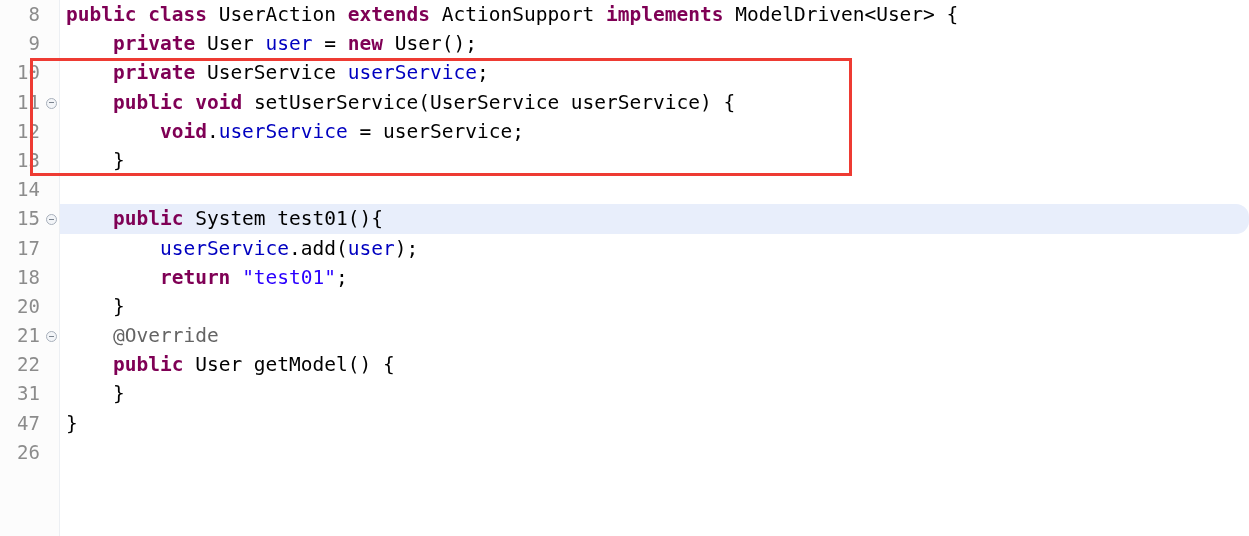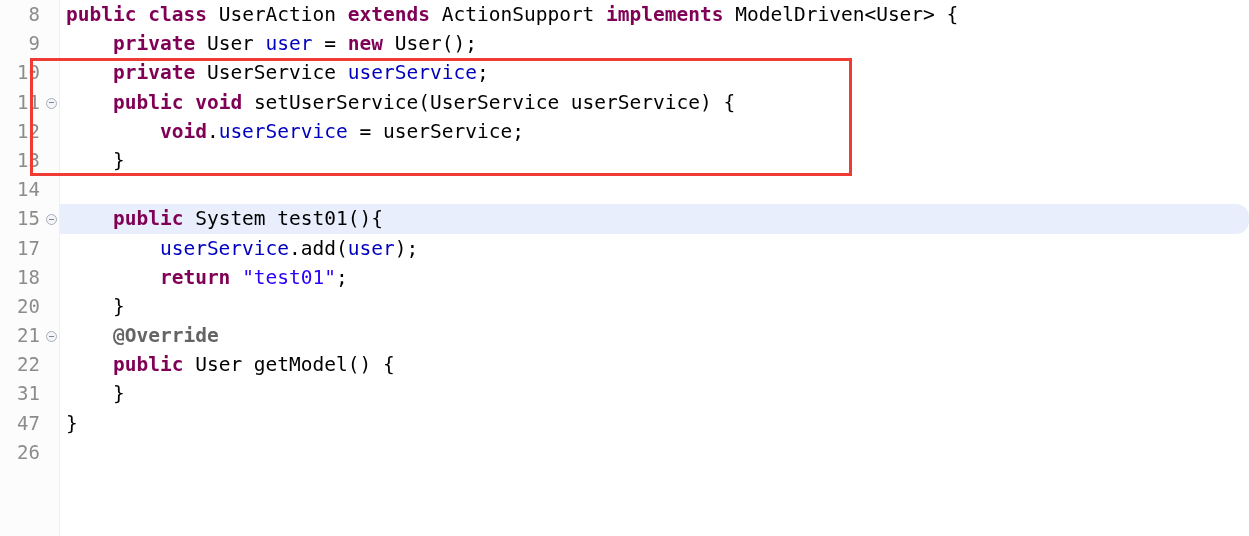--- a/index.html
+++ b/index.html
@@ -105,21 +105,21 @@
     color: #000000;
     z-index: 2;
     text-align: right;
   }
 
   
   .kw   { color: #7f0055; font-weight: bold; }
   .fld  { color: #0000c0; }
   .str  { color: #2a00ff; }
   .stat { color: #0000c0; font-style: italic; }
-  .ann  { color: #646464; font-weight: bold; }
+  .ann  { color: #646464; }
   .pln  { color: #000000; }
   .warn {
     
     background-repeat: repeat-x;
     background-position: 0 100%;
     background-size: 4px 3px;
     background-image:
       linear-gradient(45deg, transparent 45%, #c9a227 45%, #c9a227 55%, transparent 55%),
       linear-gradient(-45deg, transparent 45%, #c9a227 45%, #c9a227 55%, transparent 55%);
     padding-bottom: 2px;

